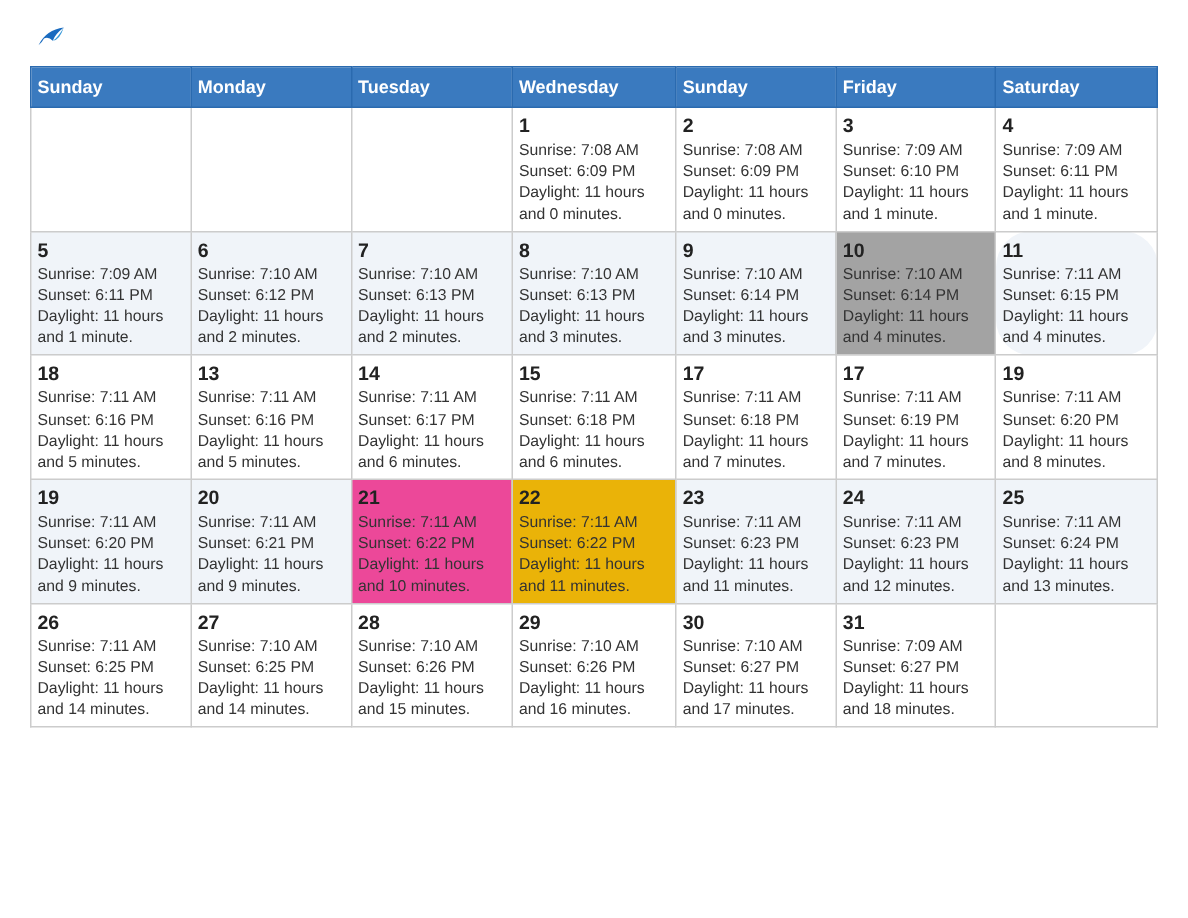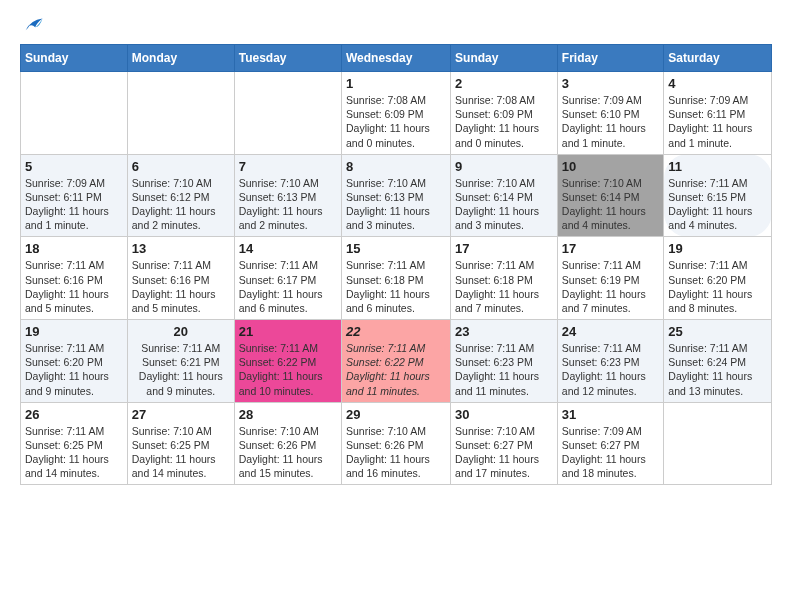--- a/index.html
+++ b/index.html
@@ -259,35 +259,35 @@
           </td>
         </tr>
         <tr>
           <td style="background: rgb(240, 244, 249);">
             <div class="day-num">19</div>
             <div class="day-info" style="white-space: pre-line;">Sunrise: 7:11 AM
 Sunset: 6:20 PM
 Daylight: 11 hours
 and 9 minutes.</div>
           </td>
-          <td style="background: rgb(240, 244, 249); text-align: center;">
+          <td style="background: rgb(240, 244, 249);">
             <div class="day-num">20</div>
             <div class="day-info" style="white-space: pre-line;">Sunrise: 7:11 AM
 Sunset: 6:21 PM
 Daylight: 11 hours
 and 9 minutes.</div>
           </td>
           <td style="background: #ec4899;">
             <div class="day-num">21</div>
             <div class="day-info" style="white-space: pre-line;">Sunrise: 7:11 AM
 Sunset: 6:22 PM
 Daylight: 11 hours
 and 10 minutes.</div>
           </td>
-          <td style="background: #fca5a5; font-style: italic;">
+          <td style="background: #eab308;">
             <div class="day-num">22</div>
             <div class="day-info" style="white-space: pre-line;">Sunrise: 7:11 AM
 Sunset: 6:22 PM
 Daylight: 11 hours
 and 11 minutes.</div>
           </td>
           <td style="background: rgb(240, 244, 249);">
             <div class="day-num">23</div>
             <div class="day-info" style="white-space: pre-line;">Sunrise: 7:11 AM
 Sunset: 6:23 PM

